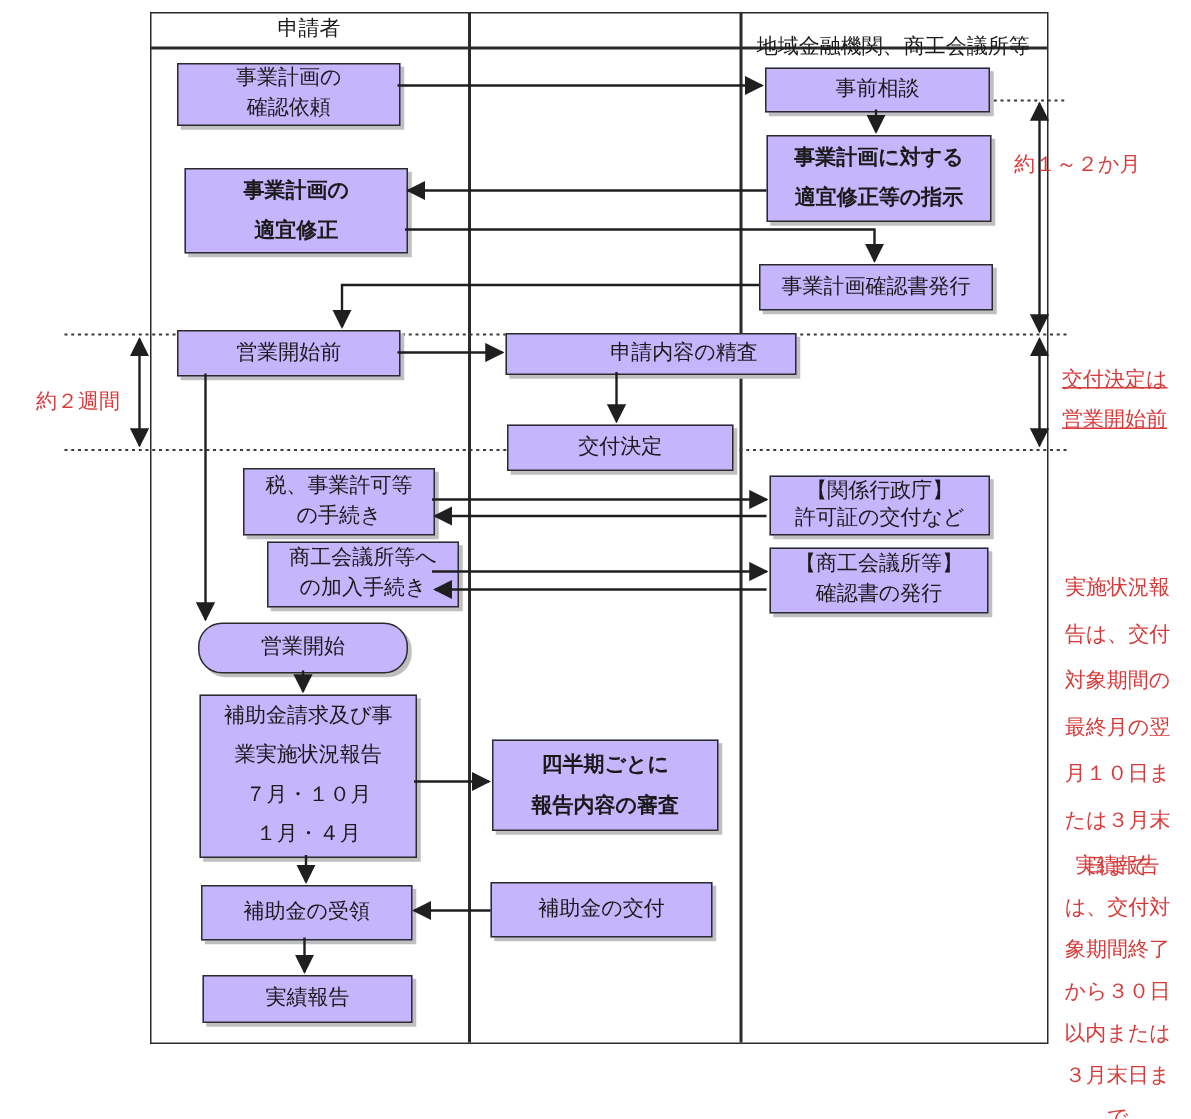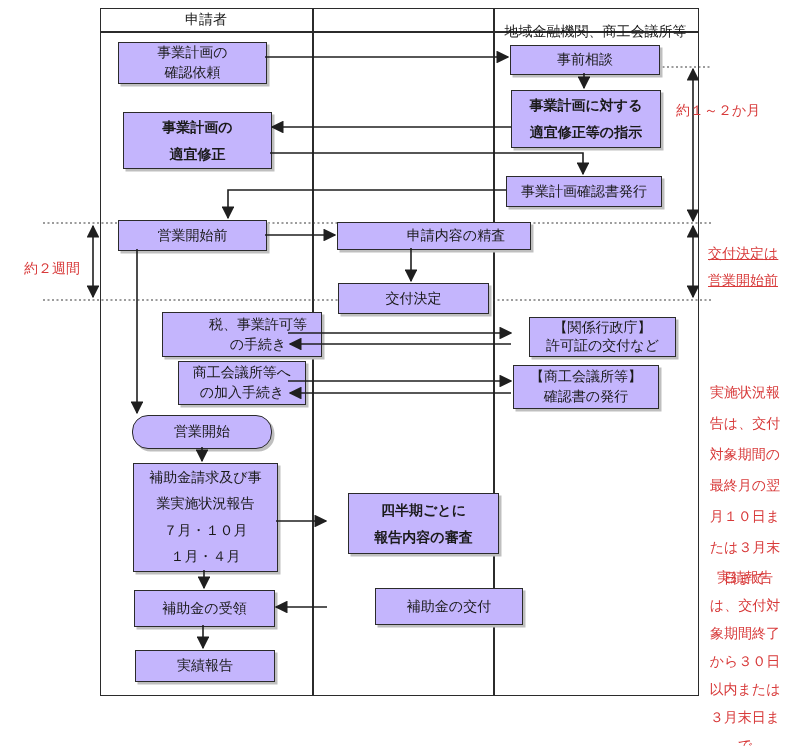--- a/index.html
+++ b/index.html
@@ -53,21 +53,21 @@
   </svg>
 
   <div class="box" style="left:118px;top:42px;width:147px;height:40px;">
     <span>事業計画の
 確認依頼</span></div>
   <div class="box lh27" style="left:123px;top:112px;width:147px;height:55px;">
     <span>事業計画の
 適宜修正</span></div>
   <div class="box" style="left:118px;top:220px;width:147px;height:29px;">
     <span>営業開始前</span></div>
-  <div class="box" style="left:162px;top:312px;width:126px;height:43px;padding-left:32px;">
+  <div class="box" style="left:162px;top:312px;width:126px;height:43px;">
     <span>税、事業許可等
 の手続き</span></div>
   <div class="box" style="left:178px;top:361px;width:126px;height:42px;">
     <span>商工会議所等へ
 の加入手続き</span></div>
   <div class="box" style="left:132px;top:415px;width:138px;height:32px;border-radius:16px;">
     <span>営業開始</span></div>
   <div class="box lh26" style="left:133px;top:463px;width:143px;height:107px;">
     <span>補助金請求及び事
 業実施状況報告
@@ -75,34 +75,34 @@
 １月・４月</span></div>
   <div class="box" style="left:134px;top:590px;width:139px;height:35px;">
     <span>補助金の受領</span></div>
   <div class="box" style="left:135px;top:650px;width:138px;height:30px;">
     <span>実績報告</span></div>
 
   <div class="box" style="left:337px;top:222px;width:148px;height:26px;padding-left:44px;">
     <span>申請内容の精査</span></div>
   <div class="box" style="left:338px;top:283px;width:149px;height:29px;">
     <span>交付決定</span></div>
-  <div class="box lh27" style="left:348px;top:493px;width:149px;height:59px;">
+  <div class="box lh27" style="left:328px;top:493px;width:149px;height:59px;">
     <span>四半期ごとに
 報告内容の審査</span></div>
-  <div class="box" style="left:327px;top:588px;width:146px;height:35px;margin-left:48px;">
+  <div class="box" style="left:327px;top:588px;width:146px;height:35px;">
     <span>補助金の交付</span></div>
 
   <div class="box" style="left:510px;top:45px;width:148px;height:28px;">
     <span>事前相談</span></div>
   <div class="box lh27" style="left:511px;top:90px;width:148px;height:56px;">
     <span>事業計画に対する
 適宜修正等の指示</span></div>
   <div class="box" style="left:506px;top:176px;width:154px;height:29px;">
     <span>事業計画確認書発行</span></div>
-  <div class="box lh18" style="left:513px;top:317px;width:145px;height:38px;margin-left:16px;">
+  <div class="box lh18" style="left:513px;top:317px;width:145px;height:38px;">
     <span>【関係行政庁】
 許可証の交付など</span></div>
   <div class="box" style="left:513px;top:365px;width:144px;height:42px;">
     <span>【商工会議所等】
 確認書の発行</span></div>
 
   <svg class="layer over" width="794" height="746">
     <defs>
       <marker id="ah" viewBox="0 0 10 10" refX="9" refY="5" markerWidth="8" markerHeight="8" orient="auto-start-reverse">
         <path d="M0,0 L10,5 L0,10 z" fill="#1f1f1f"></path>

